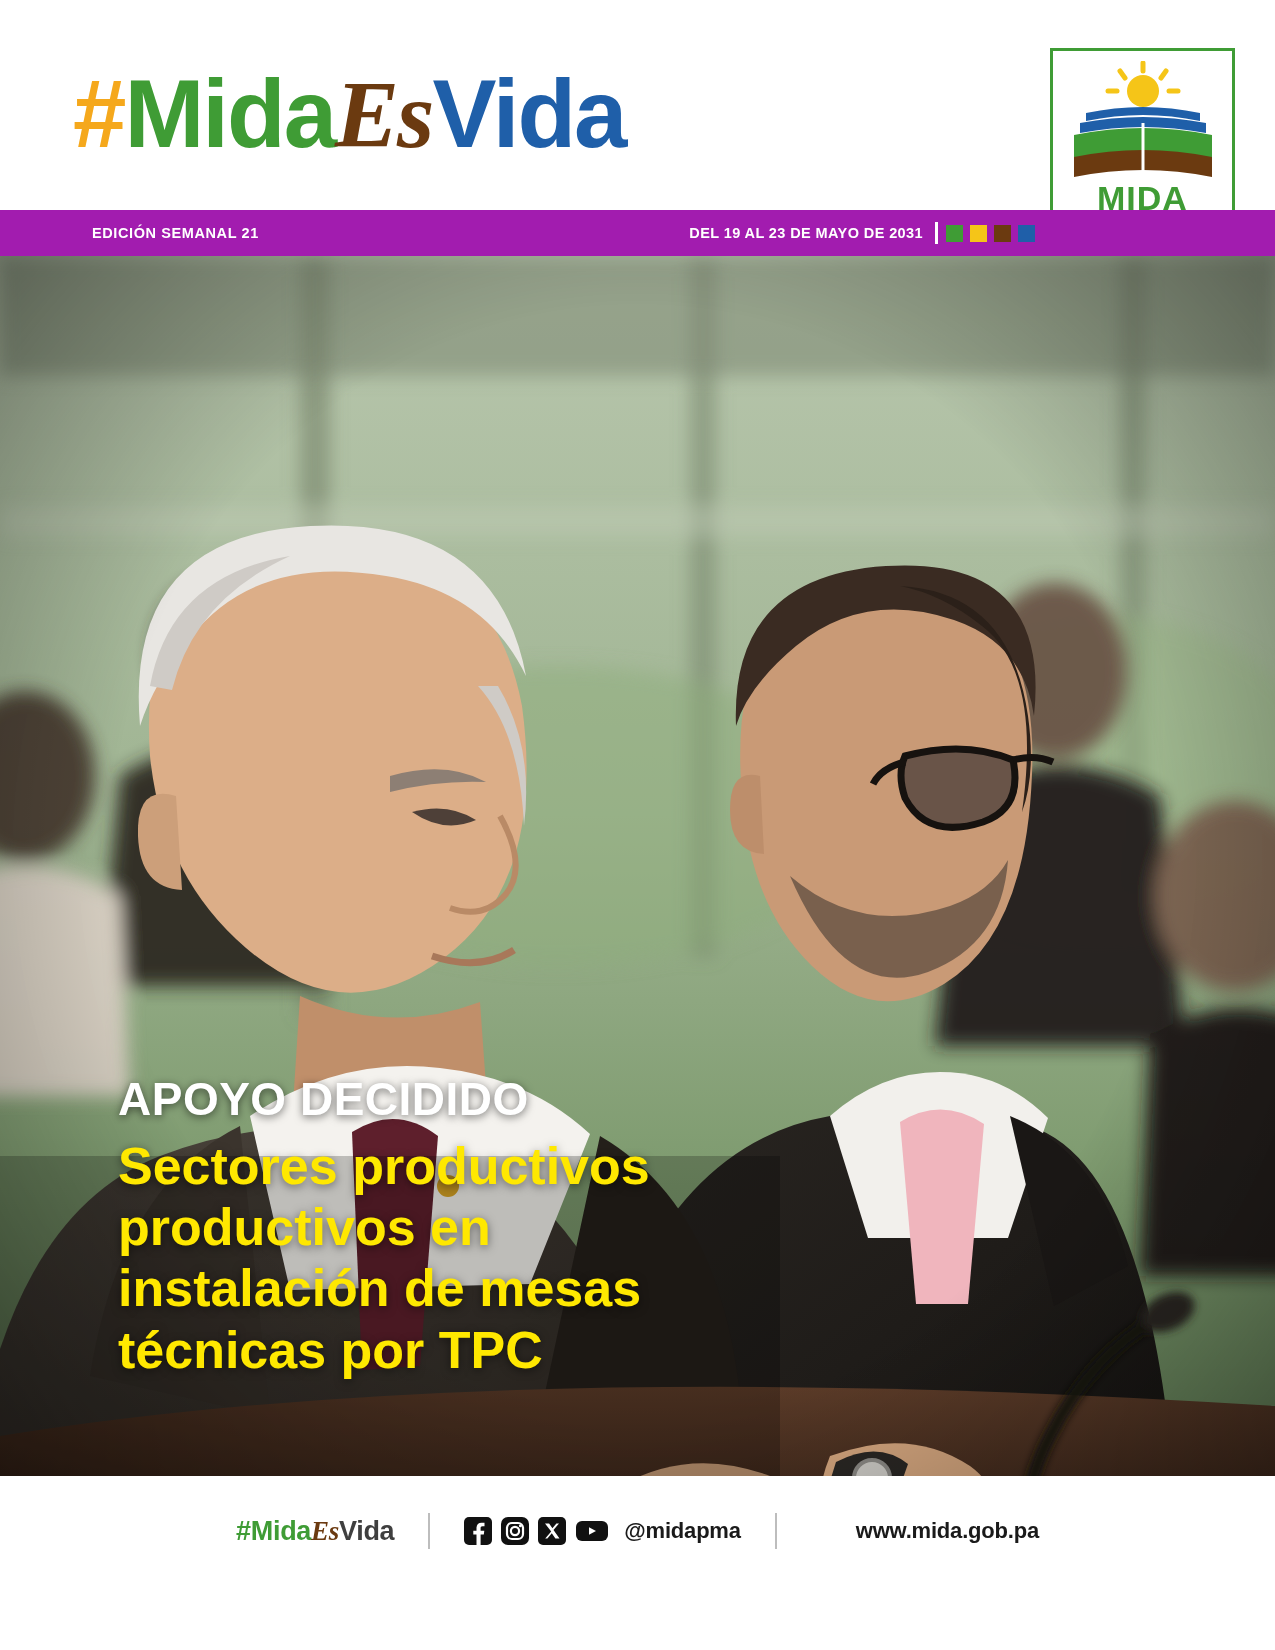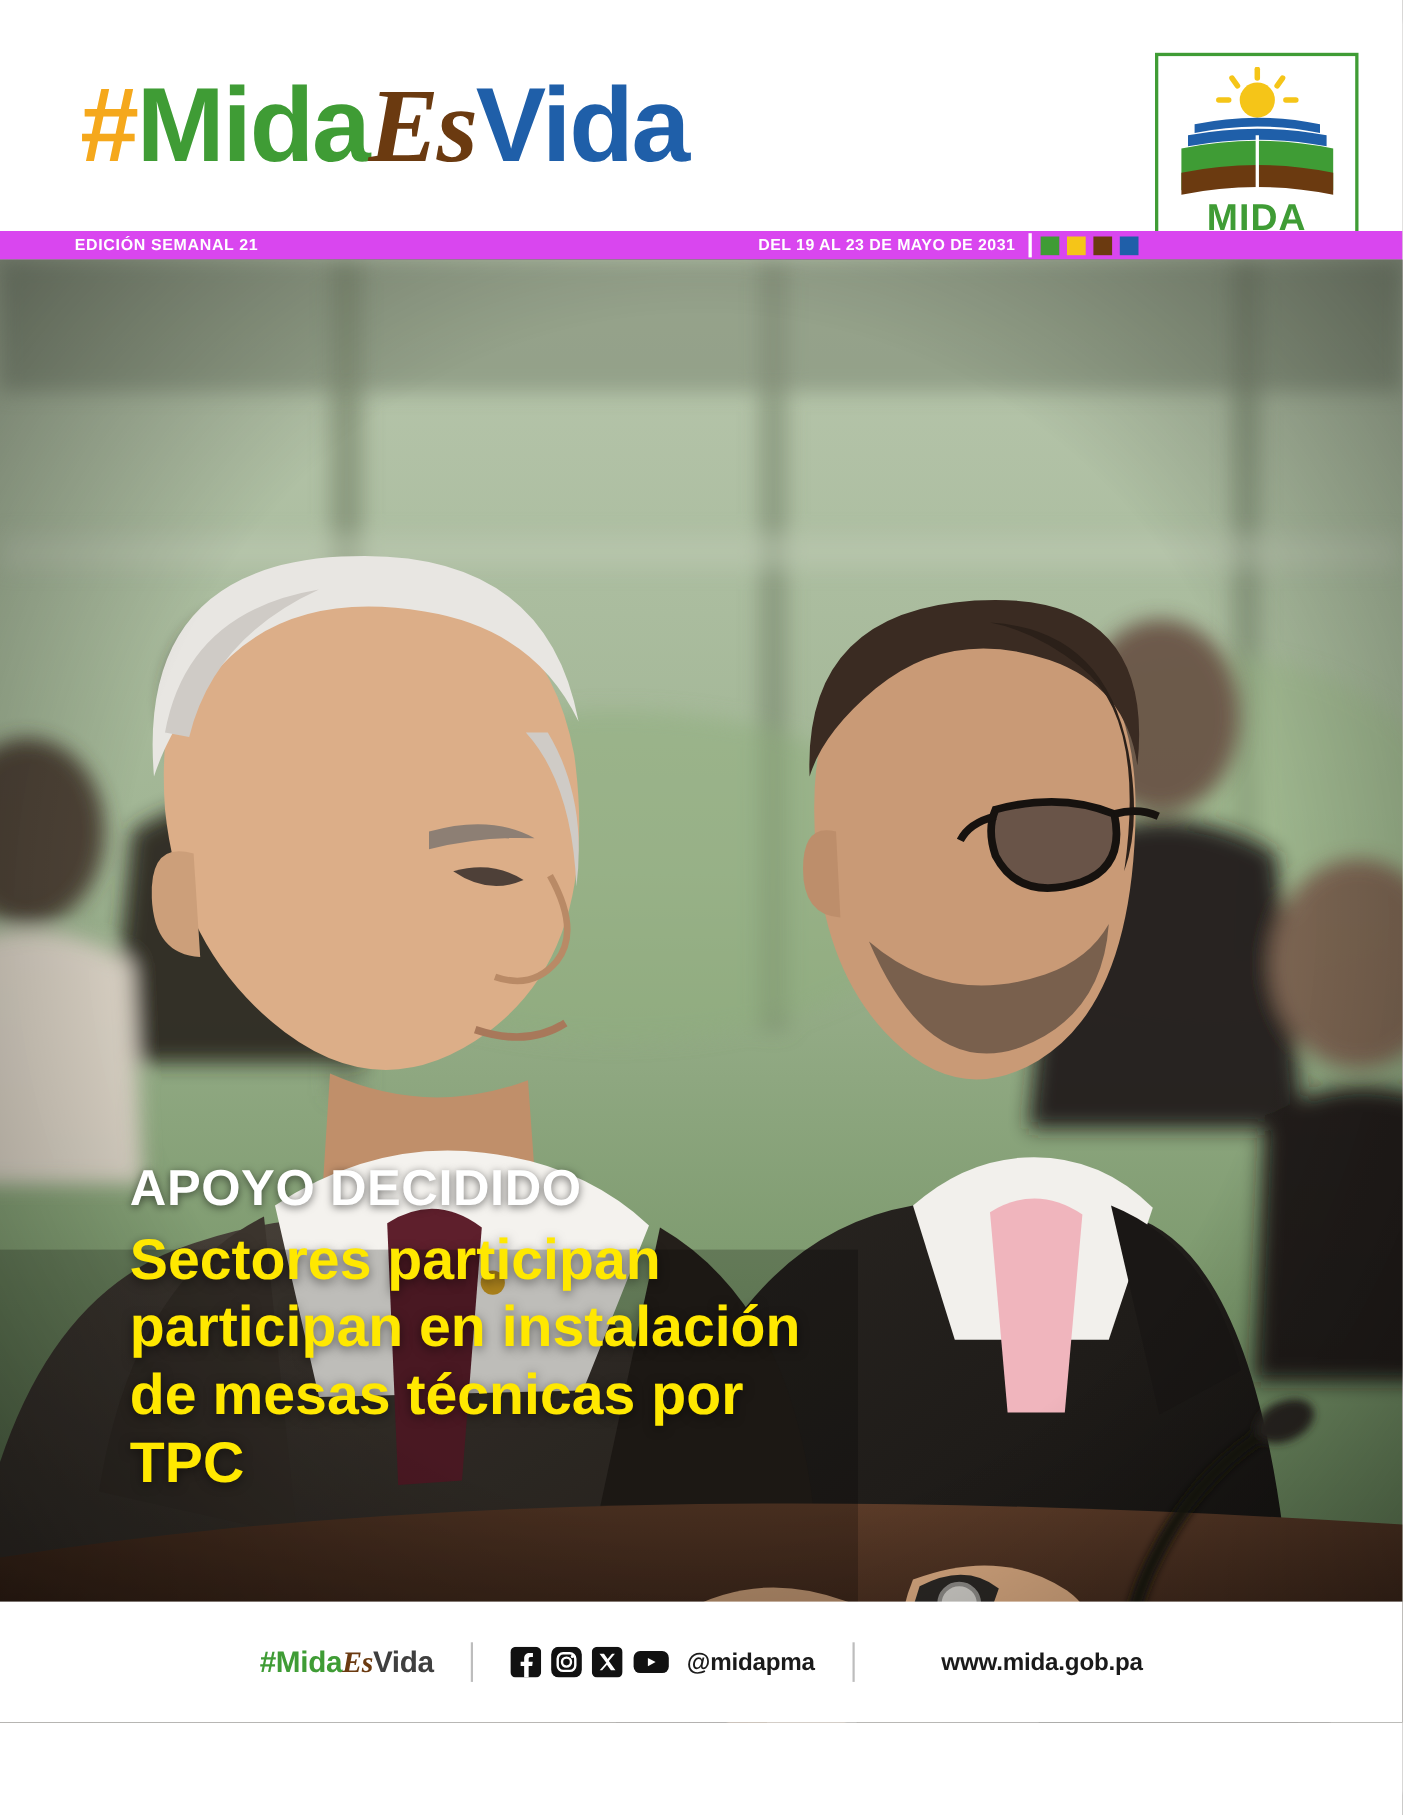--- a/index.html
+++ b/index.html
@@ -2,21 +2,21 @@
 <html><head>
 <meta charset="utf-8">
 <style>
   * { box-sizing: border-box; margin: 0; padding: 0; }
   html, body {
     width: 1275px; height: 1650px;
     background: #ffffff;
     font-family: "Liberation Sans", sans-serif;
     overflow: hidden;
   }
-  .page { position: relative; width: 1275px; height: 1650px; background:#fff;border-radius:22px; }
+  .page { position: relative; width: 1275px; height: 1650px; background:#fff; }
 
   
   .masthead {
     position: relative;
     height: 210px;
     background: #ffffff;
     display: flex;
     align-items: center;
     padding: 0 28px;
   }
@@ -54,25 +54,25 @@
     font-weight: 700;
     color: #3f9c35;
     letter-spacing: 1px;
     line-height: 1;
     margin-top: 2px;
   }
 
   
   .greenbar {
     position: relative;
-    height: 26px;
-    background: #d946ef;
+    height: 46px;
+    background: #a21caf;
     display: flex;
     align-items: center;
-    padding: 0 28px 0 68px;
+    padding: 0 28px 0 92px;
     color: #fff;
   }
   .greenbar .edition {
     font-size: 14.5px;
     font-weight: 700;
     letter-spacing: 0.6px;
   }
   .greenbar .dates {
     margin-left: auto;
     font-size: 14.5px;
@@ -334,21 +334,21 @@
       <path d="M690 1250 q50 -16 96 0 l-10 110 q-38 14 -76 0 Z" fill="rgba(222,230,226,.5)"></path>
 
       <path d="M930 1456 q60 -24 120 -16" stroke="#c9a33a" stroke-width="9" fill="none"></path>
 
       <rect x="0" y="0" width="1275" height="1330" fill="url(#vign)"></rect>
       <rect x="0" y="900" width="780" height="430" fill="rgba(0,0,0,0.22)"></rect>
     </svg>
 
     <div class="headline">
       <div class="kicker">APOYO DECIDIDO</div>
-      <div class="title">Sectores participan participan en instalación de mesas técnicas por TPC</div>
+      <div class="title">Sectores productivos productivos en instalación de mesas técnicas por TPC</div>
     </div>
 
     <div class="footer">
       <div class="f-hashtag">
         <span class="h1">#Mida</span><span class="h2">Es</span><span class="h3">Vida</span>
       </div>
 
       <div class="vrule"></div>
 
       <div class="socials">

